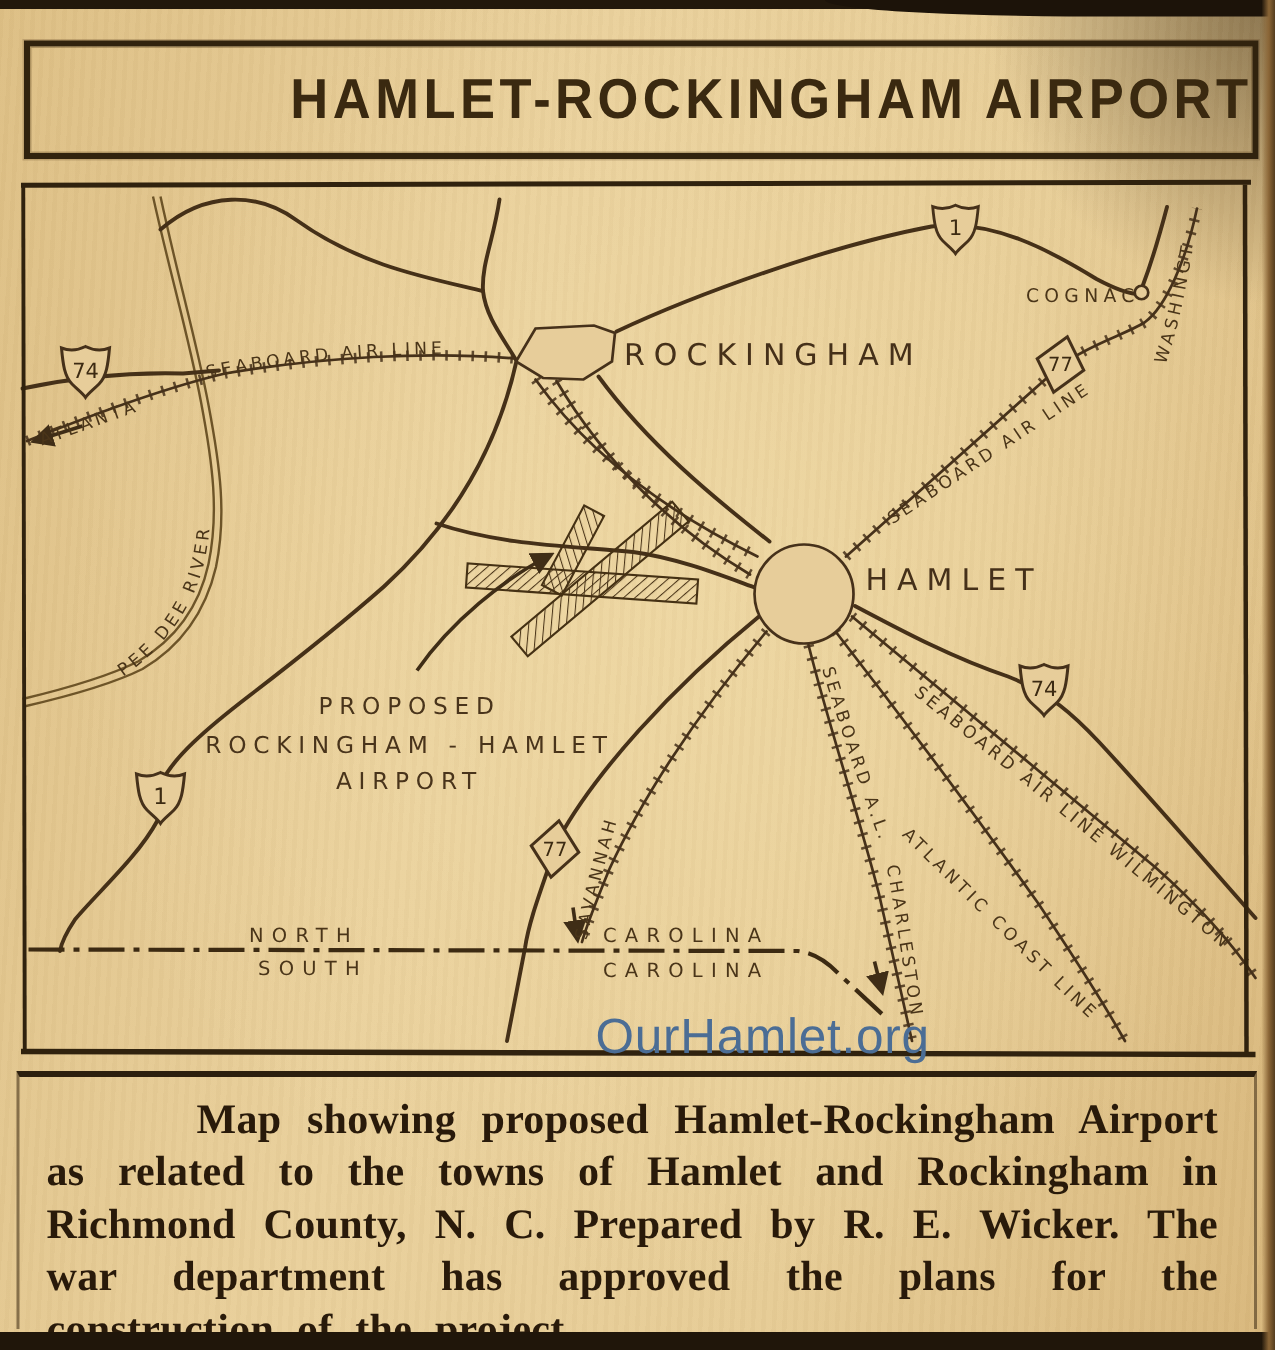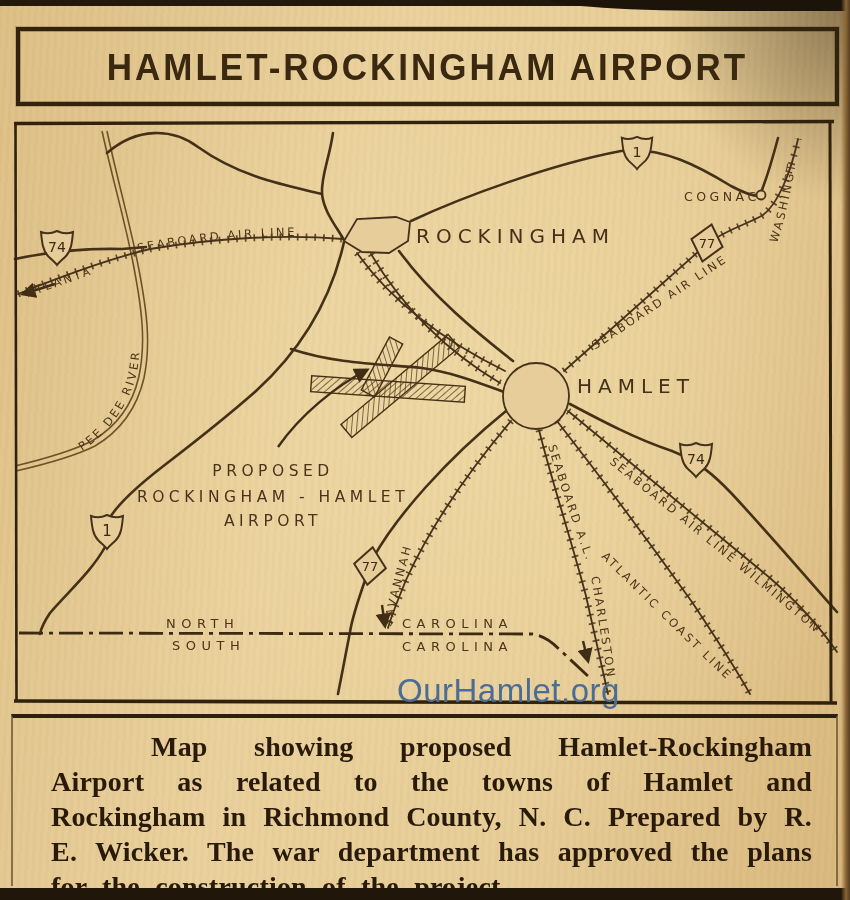--- a/index.html
+++ b/index.html
@@ -14,31 +14,31 @@
   .texture{position:absolute;inset:0;pointer-events:none;opacity:.5;
     background:repeating-linear-gradient(93deg,rgba(120,90,40,.05) 0 3px,rgba(255,240,200,.05) 3px 7px);}
   .top-bar{position:absolute;left:0;top:0;width:100%;height:6px;background:#22180b;}
   .top-bar-right{position:absolute;right:0;top:0;width:300px;height:11px;background:#1c1309;border-radius:0 0 0 60%/0 0 0 100%;}
   .right-edge{position:absolute;top:0;right:0;width:9px;height:100%;
     background:linear-gradient(to right, rgba(110,80,40,0), #8a6536 55%, #553d1e);}
   .bottom-bar{position:absolute;left:0;bottom:0;width:100%;height:12px;background:#20160a;}
   .title-box{
     position:absolute;left:16px;top:27px;width:815px;height:71px;
     border:4px solid #31230e;box-shadow:inset 0 0 0 1px rgba(90,65,30,.35), 0 0 0 1px rgba(90,65,30,.25);
-    display:flex;align-items:center;justify-content:center;
+    display:flex;align-items:center;justify-content:flex-end;
   }
   .title-box h1{
     margin:0;font-size:35px;font-weight:bold;letter-spacing:3px;color:#3a2910;
     transform:scaleY(1.07);white-space:nowrap;
   }
   .map-panel{position:absolute;left:0;top:105px;width:850px;height:607px;}
   .caption-box{
     position:absolute;left:11px;top:714px;width:827px;height:172px;box-sizing:border-box;
     border-top:4px solid #2c1f0e;border-left:2px solid rgba(60,42,18,.55);border-right:2px solid rgba(60,42,18,.55);
-    padding:11px 24px 0 38px;
+    padding:11px 24px 0 18px;
   }
   .caption-box p{
     margin:0;font-family:"Liberation Serif",serif;font-weight:bold;
     font-size:28px;line-height:35px;color:#291a0a;
     text-align:justify;text-indent:100px;word-spacing:8px;letter-spacing:.2px;
   }
   
   .frame{stroke:#30220e;fill:none;}
   .road{stroke:#453018;stroke-width:2.6;fill:none;stroke-linecap:round;}
   .rail{stroke:#46311a;stroke-width:1.8;fill:none;stroke-linecap:round;}

